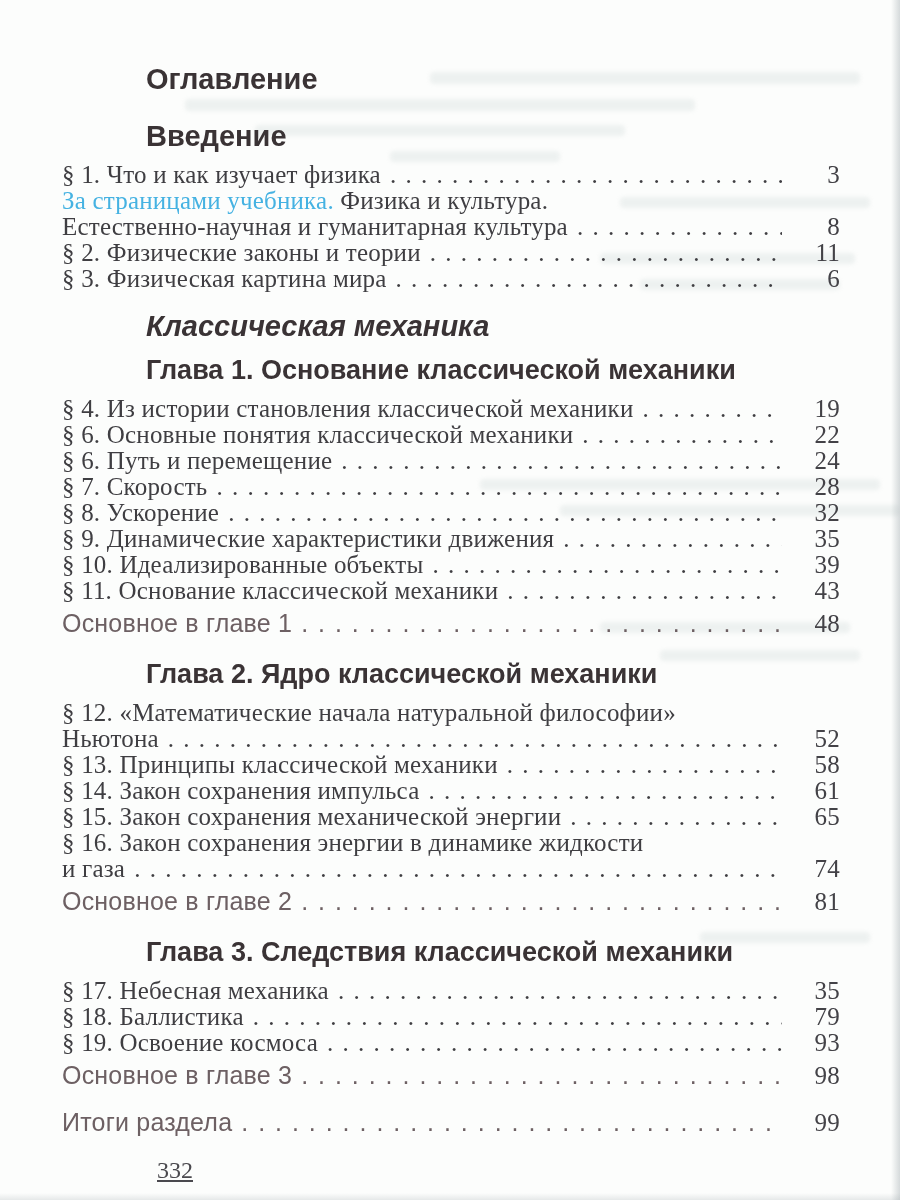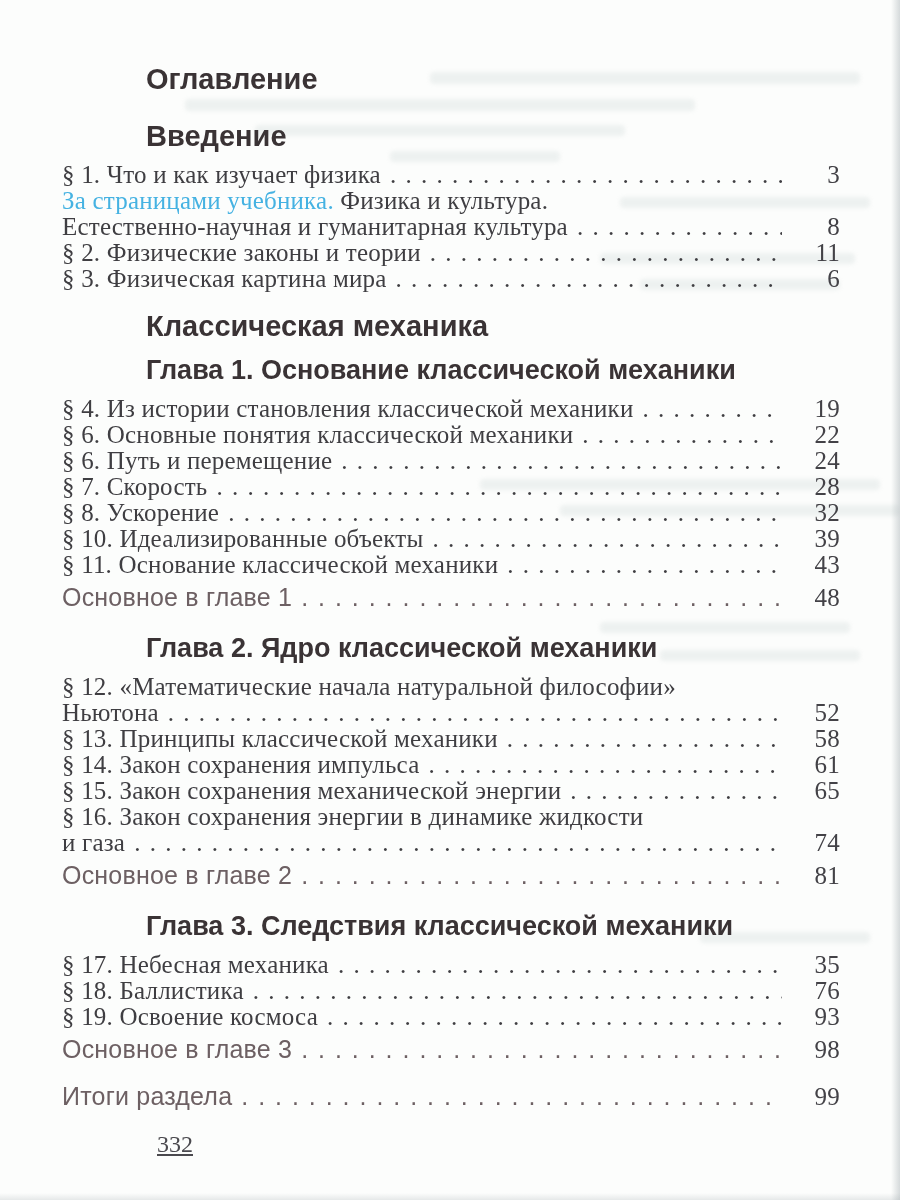--- a/index.html
+++ b/index.html
@@ -32,21 +32,21 @@
   .title{
     font:700 29px/34px "Liberation Sans", sans-serif;
     color:var(--heading);
     margin:0 0 0 84px;
   }
   .h1{
     font:700 29px/34px "Liberation Sans", sans-serif;
     color:var(--heading);
     margin:23px 0 0 84px;
   }
-  .row + .h1{margin-top:17px;}
+  .row + .h1{margin-top:17px;font-style:italic;}
   .h2{
     font:700 27px/34px "Liberation Sans", sans-serif;
     color:var(--heading);
     margin:20px 0 0 84px;
   }
   .h1 + .h2{margin-top:10px;}
 
   .row{
     display:flex;align-items:baseline;
     font-size:25px;line-height:26px;
@@ -149,20 +149,25 @@
           <span class="txt"><span>§ 7. Скорость</span></span>
           <span class="leader"></span>
           <span class="pnum">28</span>
         </div>
         <div class="row">
           <span class="txt"><span>§ 8. Ускорение</span></span>
           <span class="leader"></span>
           <span class="pnum">32</span>
         </div>
         <div class="row">
+          <span class="txt"><span>§ 9. Динамические характеристики движения</span></span>
+          <span class="leader"></span>
+          <span class="pnum">35</span>
+        </div>
+        <div class="row">
           <span class="txt"><span>§ 10. Идеализированные объекты</span></span>
           <span class="leader"></span>
           <span class="pnum">39</span>
         </div>
         <div class="row">
           <span class="txt"><span>§ 11. Основание классической механики</span></span>
           <span class="leader"></span>
           <span class="pnum">43</span>
         </div>
         <div class="row summary">
@@ -209,21 +214,21 @@
         </div>
         <div class="h2">Глава 3. Следствия классической механики</div>
         <div class="row">
           <span class="txt"><span>§ 17. Небесная механика</span></span>
           <span class="leader"></span>
           <span class="pnum">35</span>
         </div>
         <div class="row">
           <span class="txt"><span>§ 18. Баллистика</span></span>
           <span class="leader"></span>
-          <span class="pnum">76</span>
+          <span class="pnum">79</span>
         </div>
         <div class="row">
           <span class="txt"><span>§ 19. Освоение космоса</span></span>
           <span class="leader"></span>
           <span class="pnum">93</span>
         </div>
         <div class="row summary">
           <span class="txt"><span>Основное в главе 3</span></span>
           <span class="leader"></span>
           <span class="pnum">98</span>

